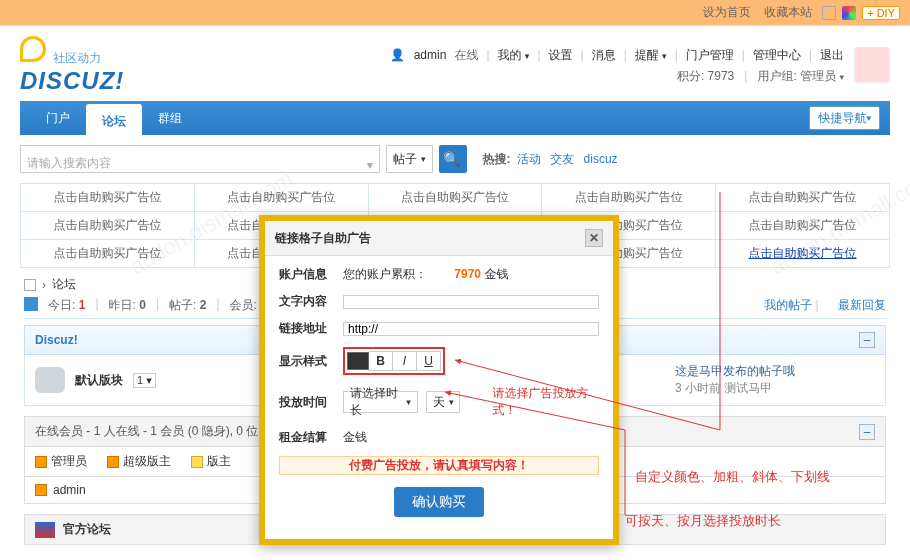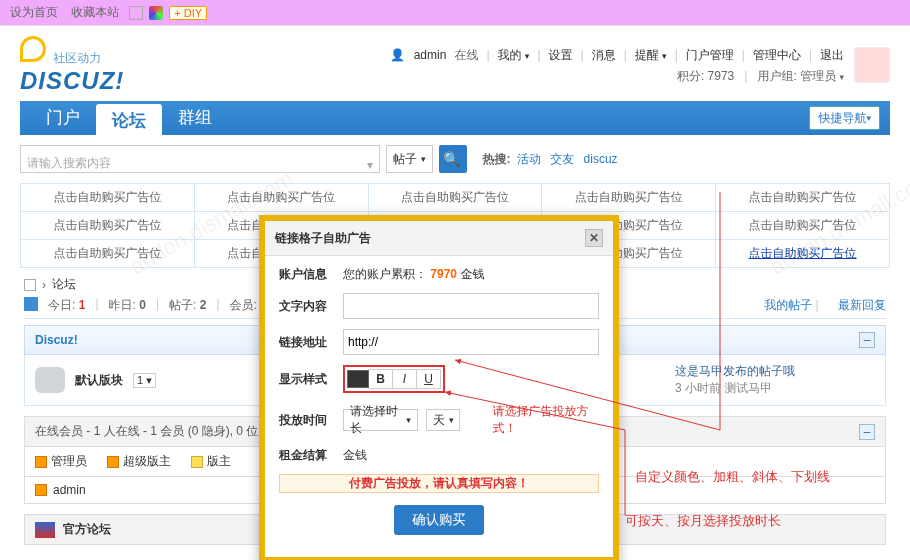--- a/index.html
+++ b/index.html
@@ -1,20 +1,20 @@
 <!DOCTYPE html>
 <html><head>
 <meta charset="utf-8">
 <style>
 * { margin: 0; padding: 0; box-sizing: border-box; font-family: "Microsoft YaHei", Arial, sans-serif; }
 body { background: #fff; font-size: 12px; color: #333; width: 910px; height: 560px; overflow: hidden; position: relative; }
 a { text-decoration: none; color: #333; }
 
 
-.topbar { height: 26px; border-bottom: 1px solid #ddd; background: #f0abfc; display: flex; justify-content: flex-start; align-items: center; padding: 0 10px; }
+.topbar { height: 26px; border-bottom: 1px solid #ddd; background: #fdba74; display: flex; justify-content: flex-end; align-items: center; padding: 0 10px; }
 .topbar .left a { margin-right: 10px; color: #666; }
 .topbar .right { display: flex; align-items: center; gap: 6px; }
 .diy-btn { border: 1px solid #f90; background: #ffe; color: #f60; padding: 0 4px; border-radius: 2px; font-size: 11px; }
 .tiny-icon { width: 14px; height: 14px; display: inline-block; }
 
 
 .header { display: flex; align-items: center; justify-content: space-between; padding: 10px 20px 6px; }
 .logo { display: flex; align-items: flex-end; gap: 4px; }
 .logo-text { font-style: italic; font-weight: bold; font-size: 24px; color: #1e6fb5; letter-spacing: 1px; }
 .logo-bubble { width: 26px; height: 26px; border: 3px solid #fb0; border-radius: 50% 50% 50% 0; display: inline-block; }
@@ -23,21 +23,21 @@
 .user-line1 { display: flex; align-items: center; gap: 8px; color: #666; }
 .user-line1 span, .user-line1 a { cursor: pointer; }
 .sep { color: #ccc; }
 .avatar { width: 36px; height: 36px; background: #fdd; border: 1px solid #eee; border-radius: 3px; }
 .user-line2 { color: #666; }
 .head-row { display: flex; align-items: flex-start; gap: 10px;}
 
 
 .nav { background: linear-gradient(#3a8ed6,#2b7cc7); height: 34px; display: flex; align-items: stretch; padding: 0 10px; justify-content: space-between; }
 .nav .tabs { display: flex; }
-.nav .tabs a { color: #fff; padding: 0 16px; line-height: 34px; font-size: 17px; }
+.nav .tabs a { color: #fff; padding: 0 16px; line-height: 34px; font-size: 12px; }
 .nav .tabs a.active { background: #fff; color: #2b7cc7; font-weight: bold; margin-top:3px; border-radius:3px 3px 0 0;}
 .quicknav { background: #fff; color: #2b7cc7; border: 1px solid #5aa; margin: 5px 0; padding: 0 8px; display: flex; align-items: center; border-radius:2px;}
 .nav-wrap { margin: 0 20px; }
 
 
 .searchrow { display: flex; align-items: center; margin: 10px 20px; gap: 6px; }
 .searchbox { flex: none; width: 360px; height: 28px; border: 1px solid #ccc; display: flex; align-items: flex-end; padding: 0 6px; color: #aaa; background:#fff; }
 .selbox { border: 1px solid #ccc; height: 28px; padding: 0 6px; display: flex; align-items: center; gap:4px; background:#fff;}
 .searchbtn { width: 28px; height: 28px; background: #2b7cc7; color: #fff; display: flex; align-items: center; justify-content: center; border-radius:2px;}
 .hotwords { margin-left: 10px; color: #666; }
@@ -88,22 +88,22 @@
 .userline{ margin: 0 24px; border:1px solid #ddd; border-top:none; padding:6px 10px; display:flex; gap:6px; align-items:center;}
 
 .linkbar{ margin: 10px 24px 0; background:#f3f3f3; border:1px solid #ddd; padding:6px 10px; display:flex; gap:8px; align-items:center;}
 .lnk-ico{ width:20px; height:16px; background:linear-gradient(#36c,#c33);}
 .modal{ position:absolute; left:259px; top:215px; width:360px; background:#fff; border:6px solid #eab308; box-shadow:0 3px 12px rgba(0,0,0,.3); z-index:50;}
 .modal .mh{ background:#f3f3f3; border-bottom:1px solid #ddd; padding:8px 10px; display:flex; justify-content:space-between; align-items:center; font-weight:bold;}
 .closex{ width:18px; height:18px; background:#ddd; color:#555; display:flex; align-items:center; justify-content:center; border:1px solid #bbb;}
 .modal .body{ padding:10px 14px;}
 .mrow{ display:flex; align-items:center; margin-bottom:10px; gap:8px;}
 .mlabel{ width:56px; color:#333; font-weight:bold; flex:none;}
-.minput{ flex:1; border:1px solid #ccc; height:26px; padding:6px 4px; font-size:12px;}
-.orange-num{ color:#f60; font-weight:bold;}
+.minput{ flex:1; border:1px solid #ccc; height:14px; padding:6px 4px; font-size:12px;}
+.orange-num{ color:#f60; font-weight:bold;margin-left:24px;}
 .stylebox{ display:flex; align-items:center; gap:0; border:2px solid #d33; padding:2px;}
 .swatch{ width:22px; height:18px; background:#333; border:1px solid #666;}
 .fmtbtn{ width:24px; height:20px; border:1px solid #ccc; border-left:none; display:flex; align-items:center; justify-content:center; font-family:Georgia,serif;}
 .redtip{ color:#d33; margin-left:24px;}
 .warnbar{ border:1px solid #fc9; background:#fff7e6; text-align:center; color:#d33; font-weight:bold; margin:4px 0 12px;}
 .confirm{ background:#2b7cc7; color:#fff; border:none; padding:6px 18px; display:block; margin:0 auto 12px; border-radius:3px;}
 .arrow-down{ font-size:9px;}
 
 
 .anno{ position:absolute; z-index:60; pointer-events:none;}

